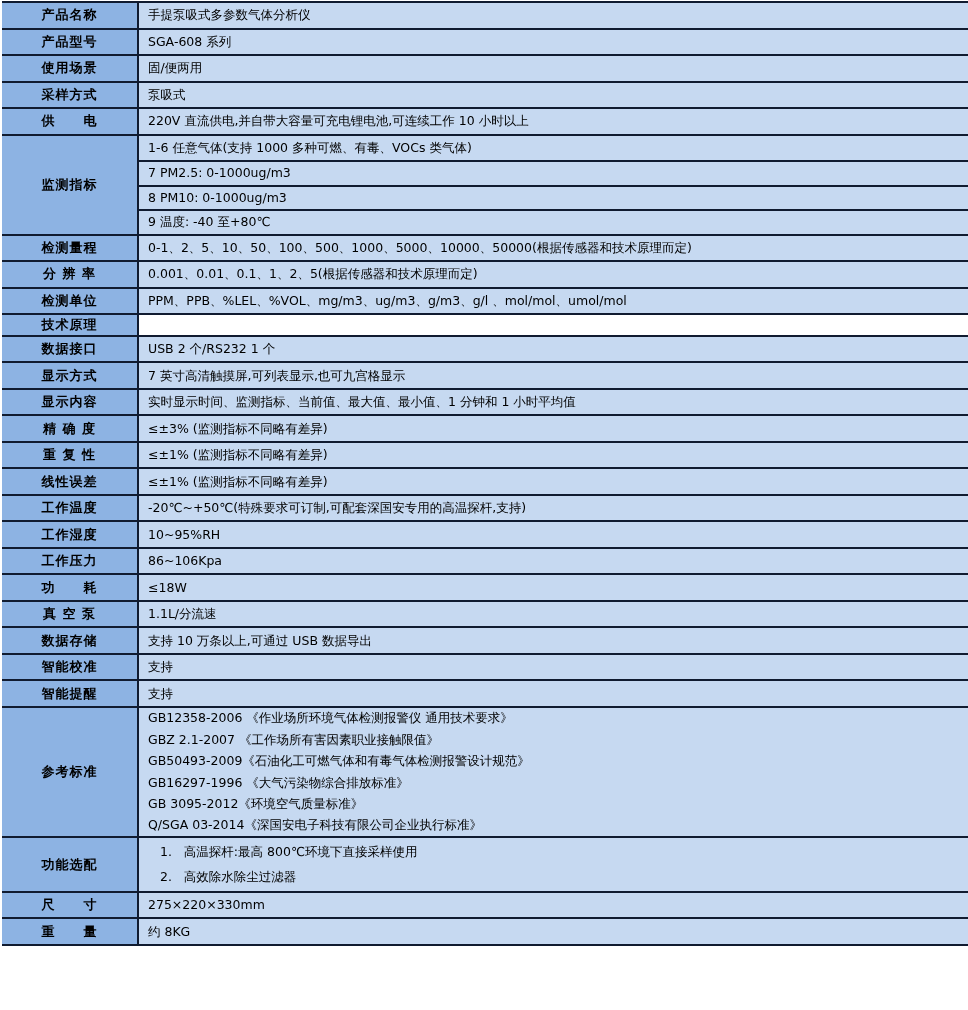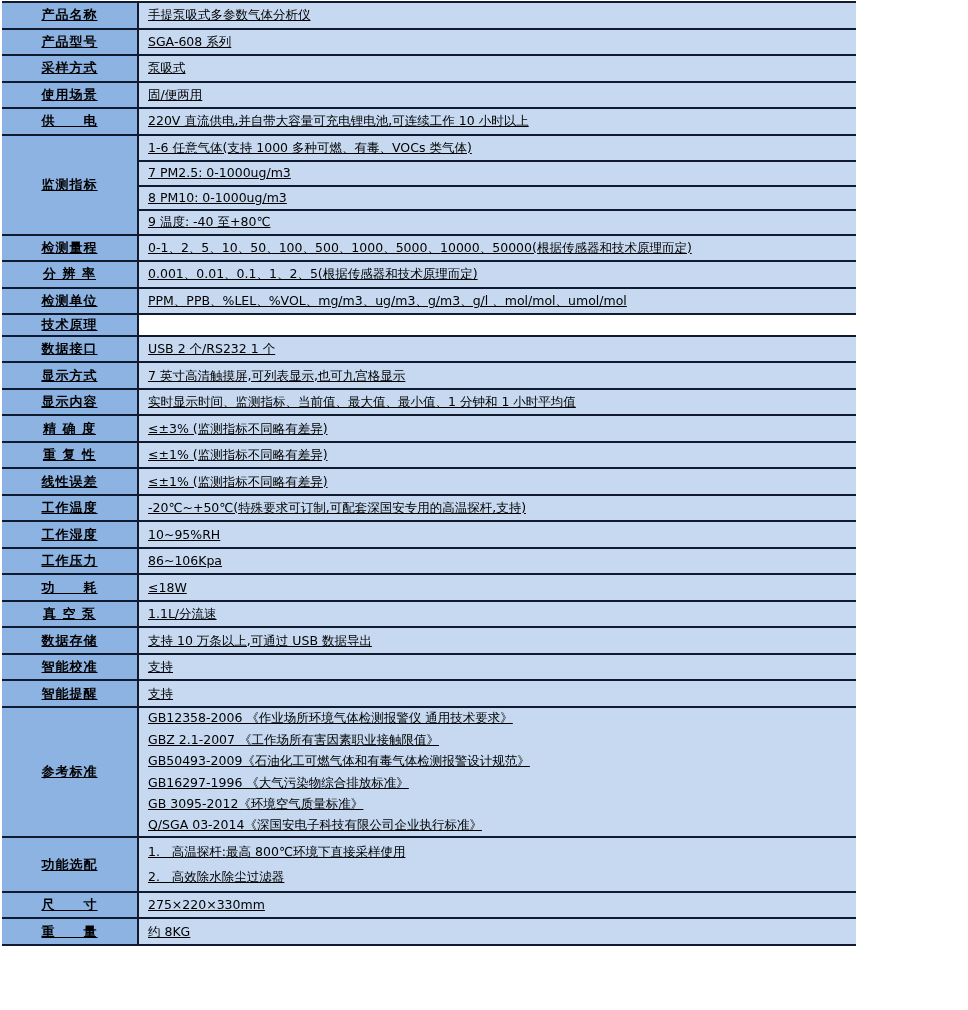--- a/index.html
+++ b/index.html
@@ -9,23 +9,23 @@
     --text:#000000;
   }
   *{box-sizing:border-box;}
   html,body{margin:0;padding:0;}
   body{
     width:968px;height:1010px;background:#ffffff;
     font-family:"DejaVu Sans","Liberation Sans",sans-serif;
     color:var(--text);overflow:hidden;
   }
   .spec-table{
-    margin:1px 0 0 2px;width:854px;
+    margin:1px 0 0 2px;width:966px;
     border-top:2px solid var(--border);
-    display:flex;flex-direction:column;text-decoration:underline;
+    display:flex;flex-direction:column;
   }
   .row{display:flex;border-bottom:2px solid var(--border);align-items:stretch;}
   .label-cell{
     flex:0 0 137px;width:137px;
     background:var(--label-bg);
     border-right:2px solid var(--border);
     display:flex;align-items:center;justify-content:center;
     font-weight:bold;font-size:13px;letter-spacing:1px;
     text-align:center;white-space:pre-wrap;line-height:1.2;
     padding:2px 4px;
@@ -35,21 +35,21 @@
     display:flex;flex-direction:column;justify-content:center;
   }
   .value-cell{
     display:flex;align-items:center;
     min-height:24.5px;
     padding:1px 4px 1px 9px;
     font-size:12.5px;line-height:1.25;
     white-space:pre-wrap;
   }
   .row.subrows .value-cell + .value-cell{border-top:2px solid var(--border);}
-  .row.multiline .value-col{padding:1px 0;}
+  .row.multiline .value-col{padding:1px 12px;}
   .row.multiline .value-cell{min-height:25.5px;}
   .row.multiline-compact .value-col{padding:0 0;}
   .row.multiline-compact .value-cell{min-height:21.4px;}
 </style>
 </head>
 <body>
 
 <div class="spec-table">
     <div class="row single">
       <div class="label-cell">产品名称</div>
@@ -57,29 +57,29 @@
         <div class="value-cell">手提泵吸式多参数气体分析仪</div>
       </div>
     </div>
     <div class="row single">
       <div class="label-cell">产品型号</div>
       <div class="value-col">
         <div class="value-cell">SGA-608 系列</div>
       </div>
     </div>
     <div class="row single">
+      <div class="label-cell">使用场景</div>
+      <div class="value-col">
+        <div class="value-cell">固/便两用</div>
+      </div>
+    </div>
+    <div class="row single">
       <div class="label-cell">采样方式</div>
       <div class="value-col">
         <div class="value-cell">泵吸式</div>
-      </div>
-    </div>
-    <div class="row single">
-      <div class="label-cell">使用场景</div>
-      <div class="value-col">
-        <div class="value-cell">固/便两用</div>
       </div>
     </div>
     <div class="row single">
       <div class="label-cell">供　　电</div>
       <div class="value-col">
         <div class="value-cell">220V 直流供电,并自带大容量可充电锂电池,可连续工作 10 小时以上</div>
       </div>
     </div>
     <div class="row subrows">
       <div class="label-cell">监测指标</div>

